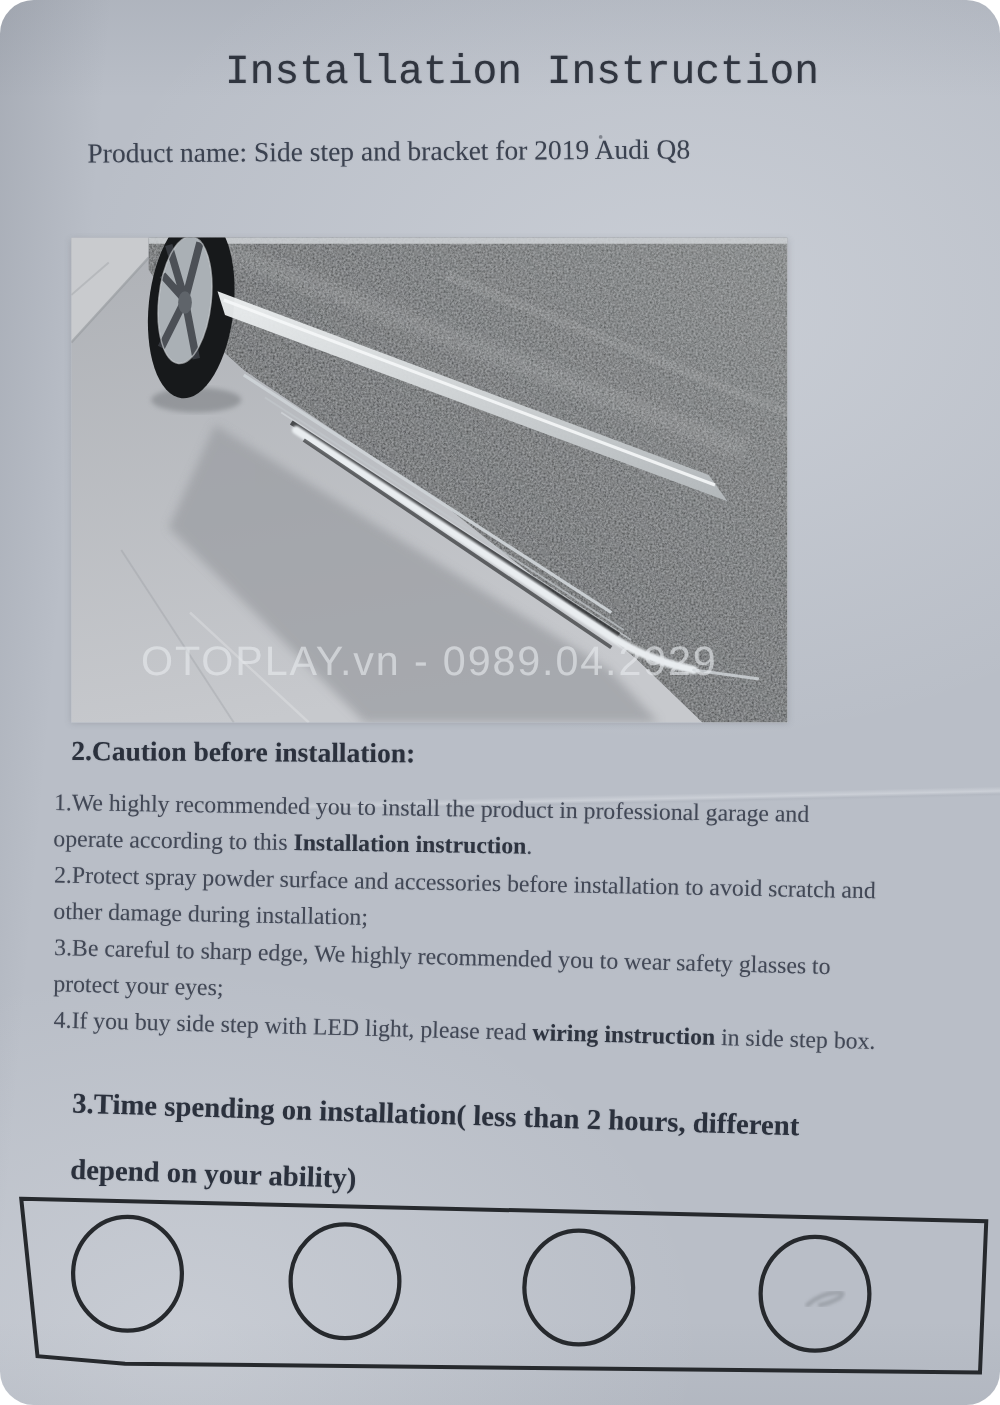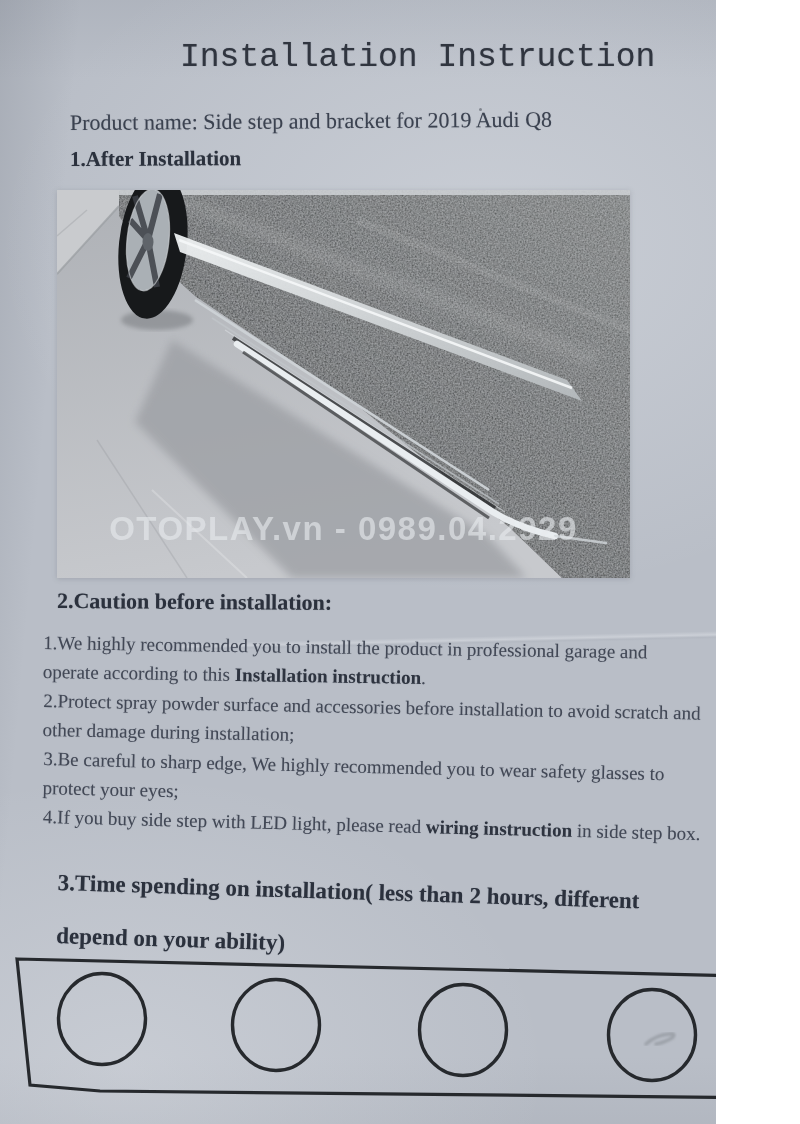--- a/index.html
+++ b/index.html
@@ -1,28 +1,29 @@
 <!DOCTYPE html>
 <html><head>
 <meta charset="utf-8">
 <style>
   html,body{margin:0;padding:0;}
   .page{
     position:relative;
-    width:716px;height:1124px;
+    width:800px;height:1124px;
     overflow:hidden;
     background-color:#b9bec7;
     background-image:
       radial-gradient(ellipse 700px 500px at 68% 22%, rgba(236,239,244,0.32), rgba(236,239,244,0) 70%),
       radial-gradient(ellipse 600px 420px at 18% 95%, rgba(238,240,244,0.28), rgba(238,240,244,0) 70%),
       linear-gradient(95deg, rgba(70,76,88,0.15), rgba(70,76,88,0) 10%),
       linear-gradient(180deg, rgba(108,115,128,0.13), rgba(108,115,128,0) 7%),
       linear-gradient(0deg, rgba(120,126,138,0.10), rgba(120,126,138,0) 6%);
     font-family:"Liberation Serif","DejaVu Serif",serif;
     color:#424856;
+    border-radius:27px;
   }
   .crease{
     position:absolute;top:636px;left:180px;width:640px;height:8px;
     transform:rotate(-1.3deg);
     background:linear-gradient(to bottom, rgba(245,247,250,0) 0%, rgba(245,247,250,0.55) 45%, rgba(96,102,114,0.10) 75%, rgba(96,102,114,0) 100%);
     opacity:.55;pointer-events:none;
   }
   .title{
     position:absolute;left:180px;top:40px;margin:0;
     font-family:"Liberation Mono","DejaVu Sans Mono",monospace;
@@ -40,21 +41,20 @@
   .h-after{
     position:absolute;left:70px;top:147px;
     font-size:21px;font-weight:bold;color:#2b313d;
     transform:rotate(-0.3deg);transform-origin:left center;
     text-shadow:0 0 1px rgba(48,54,66,0.35);
     white-space:nowrap;
   }
   .photo{
     position:absolute;left:57px;top:190px;width:573px;height:388px;
     box-shadow:0 1px 5px rgba(90,95,105,0.25);
-    font-weight:bold;
   }
   .photo svg{display:block;}
   .watermark{
     position:absolute;left:0;right:0;top:320px;
     text-align:center;
     font-family:"Liberation Sans","DejaVu Sans",sans-serif;
     font-size:33px;letter-spacing:1.5px;
     color:rgba(230,234,238,0.62);
     white-space:nowrap;
   }
@@ -95,21 +95,20 @@
 
 <div class="page">
 
   <div class="crease"></div>
   <div class="speck"></div>
 
   <h1 class="title">Installation Instruction</h1>
 
   <div class="product">Product name: Side step and bracket for 2019 Audi Q8</div>
 
-  <div class="h-after">1.After Installation</div>
 
   <div class="photo">
     <svg width="573" height="388" viewBox="0 0 573 388">
       <defs>
         <linearGradient id="floorG" x1="0" y1="0" x2="0.25" y2="1">
           <stop offset="0" stop-color="#aeb1b6"></stop>
           <stop offset="1" stop-color="#c7c9cd"></stop>
         </linearGradient>
         <linearGradient id="bodyG" x1="1" y1="0" x2="0.1" y2="0.8">
           <stop offset="0" stop-color="#5d605f"></stop>

